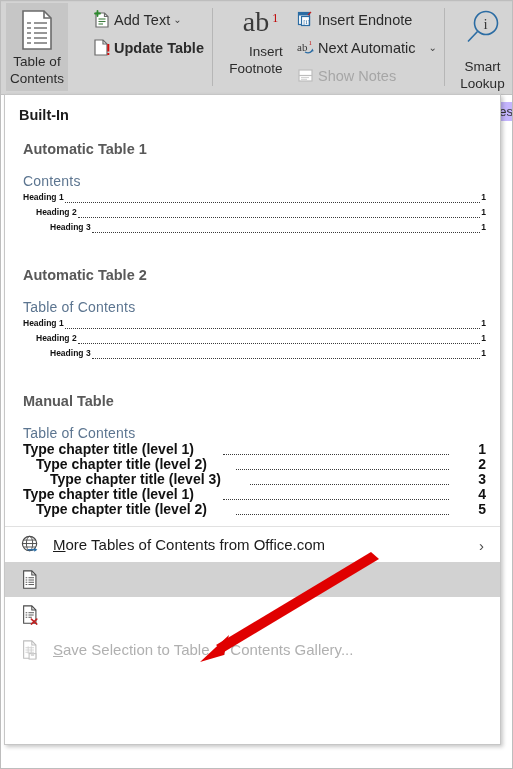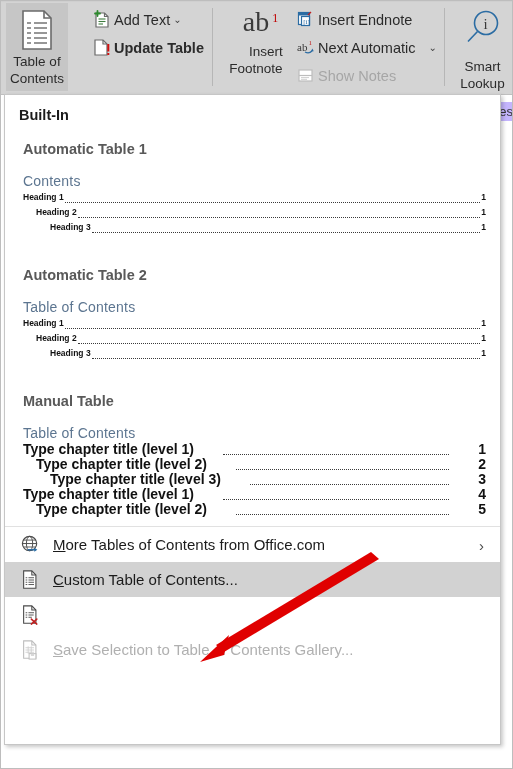--- a/index.html
+++ b/index.html
@@ -376,21 +376,20 @@
                 <line x1="9.3" y1="9.5" x2="15.4" y2="9.5"></line>
               <line x1="6.2" y1="12" x2="8" y2="12"></line>
                 <line x1="9.3" y1="12" x2="15.4" y2="12"></line>
               <line x1="6.2" y1="14.5" x2="8" y2="14.5"></line>
                 <line x1="9.3" y1="14.5" x2="15.4" y2="14.5"></line>
               <line x1="6.2" y1="17" x2="8" y2="17"></line>
                 <line x1="9.3" y1="17" x2="15.4" y2="17"></line>
             </g>
           </svg>
         </span>
-        <span class="mlbl"><u>C</u>ustom Table of Contents...</span>
       </div>
 
       <div class="menu-item">
         <span class="mico">
           <svg viewBox="0 0 22 24" width="20" height="22">
             <path d="M4 2 H13 L17.5 6.5 V21 H4 Z" fill="#fff" stroke="#4a4a4a" stroke-width="1.2"></path>
             <path d="M13 2 V6.5 H17.5" fill="none" stroke="#4a4a4a" stroke-width="1.2"></path>
             <g stroke="#4a4a4a" stroke-width="1">
               <line x1="6.2" y1="9.5" x2="8" y2="9.5"></line>
                 <line x1="9.3" y1="9.5" x2="15.4" y2="9.5"></line>

